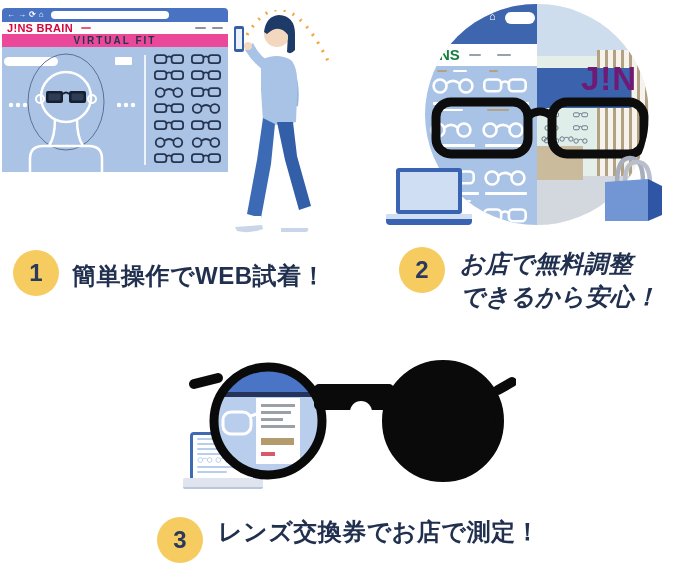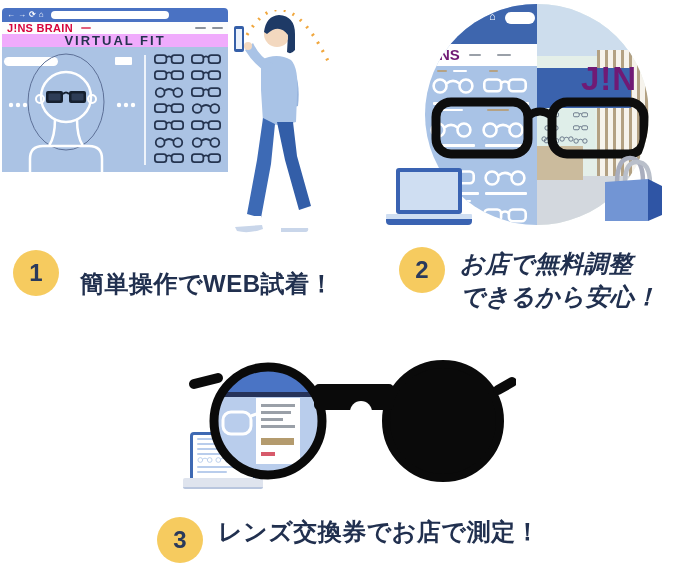--- a/index.html
+++ b/index.html
@@ -8,40 +8,40 @@
   .abs{position:absolute;}
 
   
   .browser{position:absolute;left:2px;top:8px;width:226px;height:164px;border-radius:4px 4px 0 0;overflow:hidden;}
   .chrome{height:14px;background:#4a72c3;display:flex;align-items:center;gap:3px;padding:0 5px;}
   .nav-ic{color:#fff;font-size:8px;line-height:10px;font-weight:bold;}
   .urlbar{width:118px;height:8px;background:#fff;border-radius:4px;margin-left:4px;}
   .logobar{height:12px;background:#fdfdfd;display:flex;align-items:center;padding:0 5px;}
   .brand{color:#d6043c;font-size:11px;font-weight:bold;letter-spacing:0.3px;white-space:nowrap;}
   .dash{height:2px;border-radius:1px;}
-  .fitbar{height:13px;background:#f0abfc;color:#25344f;font-size:13px;font-weight:bold;
+  .fitbar{height:13px;background:#ec4899;color:#25344f;font-size:10px;font-weight:bold;
           letter-spacing:2px;display:flex;align-items:center;justify-content:center;}
   .bwindow-body{position:relative;height:125px;background:#abc3e4;}
   .sep{position:absolute;left:142px;top:8px;width:2px;height:110px;background:#eef3fa;}
   .g-grid{position:absolute;left:148px;top:4px;width:74px;height:116px;display:grid;
           grid-template-columns:1fr 1fr;align-items:center;justify-items:center;}
   .gi{width:30px;height:11px;color:#25344f;}
   .gi-w{color:#ffffff;}
 
   
   .person{position:absolute;left:225px;top:10px;width:120px;height:226px;}
 
   
   .circle{position:absolute;left:425px;top:4px;width:224px;height:221px;border-radius:50%;overflow:hidden;}
   .site-half{position:absolute;left:0;top:0;bottom:0;width:112px;background:#a9c3e6;}
   .site-chrome{position:absolute;left:0;top:0;right:0;height:40px;background:#3e66ae;}
   .home-ic{position:absolute;left:64px;top:6px;color:#fff;font-size:11px;font-weight:bold;}
   .site-pill{position:absolute;left:80px;top:8px;width:30px;height:12px;border-radius:6px;background:#fff;}
   .site-nav{position:absolute;left:0;top:40px;right:0;height:22px;background:#fff;}
-  .site-logo{position:absolute;left:14px;top:2px;color:#701a75;font-size:15px;font-weight:bold;}
+  .site-logo{position:absolute;left:14px;top:2px;color:#15803d;font-size:15px;font-weight:bold;}
   .site-body{position:absolute;left:0;top:62px;right:0;bottom:0;}
   .ln{position:absolute;height:3px;border-radius:1px;background:#fff;}
   .ln-tan{background:#b5a284;}
   .store-half{position:absolute;right:0;top:0;bottom:0;width:112px;background:#e4efe9;}
   .ceiling{position:absolute;left:0;top:0;right:0;height:52px;background:#cddded;}
   .stripes{position:absolute;left:60px;right:0;top:46px;bottom:42px;
            background:repeating-linear-gradient(90deg,#b3a183 0 3px,#f6f3ec 3px 8px);}
   .floor{position:absolute;left:0;right:0;top:172px;bottom:0;background:#d3d8de;}
   .signband{position:absolute;left:0;top:64px;width:94px;height:40px;background:#3a62ad;}
   .signtext{position:absolute;left:44px;top:56px;color:#701a75;font-size:33px;font-weight:bold;letter-spacing:1px;z-index:3;}
@@ -316,21 +316,21 @@
   <svg class="bag" viewBox="0 0 64 74">
     <path d="M14 34 Q14 8 27 8 Q40 8 40 32" fill="none" stroke="#a9aebe" stroke-width="4.5"></path>
     <path d="M22 32 Q22 12 34 12 Q47 12 47 34" fill="none" stroke="#b9bfca" stroke-width="4.5"></path>
     <path d="M2 32 L45 29 L45 71 L2 71 Z" fill="#7295d4"></path>
     <path d="M45 29 L59 36 L59 65 L45 71 Z" fill="#2f55a5"></path>
   </svg>
 
   <div class="badge" style="left:13px;top:250px;">
     <span>1</span>
   </div>
-  <div class="steptext" style="left:72px;top:268px;margin-left:8px;">
+  <div class="steptext" style="left:72px;top:260px;">
     <div>簡単操作でWEB試着！</div>
   </div>
 
   <div class="badge" style="left:399px;top:247px;">
     <span>2</span>
   </div>
   <div class="steptext lh2" style="left:460px;top:247px;font-style:italic;">
     <div>お店で無料調整</div>
     <div>できるから安心！</div>
   </div>

